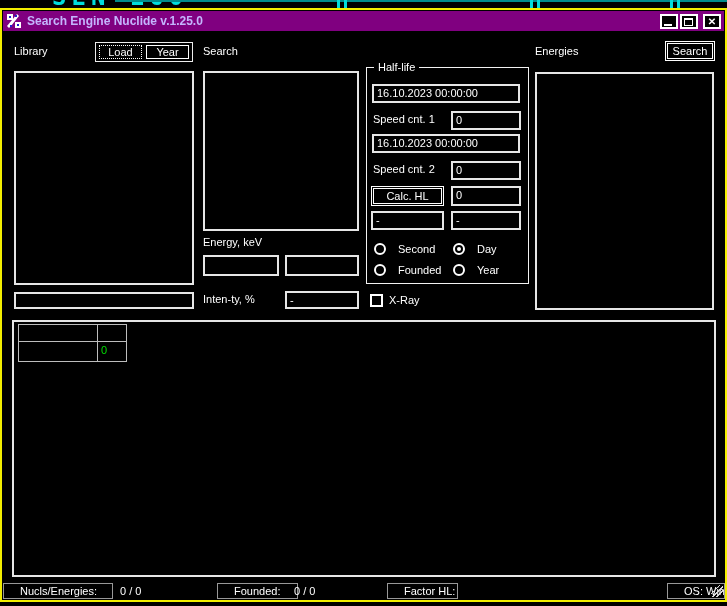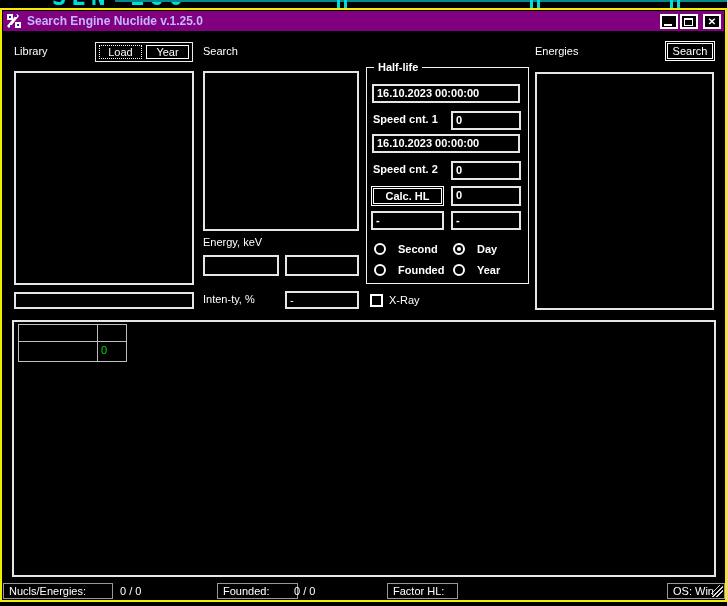--- a/index.html
+++ b/index.html
@@ -29,33 +29,33 @@
   .btn-group { position:absolute; left:95px; top:42px; width:98px; height:20px; border:1px solid #ededed; display:flex; gap:4px; padding:2px 3px; background:#000; }
   .btn-flat { flex:1; background:#000; color:#fff; text-align:center; line-height:12px; font-size:11px; }
   .btn-load { border:1px dotted #fff; }
   .btn-save { border:1px solid #fff; }
   .btn-double { position:absolute; background:#000; border:1px solid #fff; box-shadow: inset 0 0 0 1px #000, inset 0 0 0 2px #fff; color:#fff; text-align:center; }
   .btn-search { left:665px; top:41px; width:50px; height:20px; line-height:18px; }
   
   .listbox { position:absolute; background:#000; border:2px solid #e6e6e6; }
   .field { position:absolute; background:#000; border:2px solid #e6e6e6; color:#fff; line-height:13px; padding:1px 3px; white-space:nowrap; overflow:hidden; }
   
-  .groupbox { position:absolute; left:366px; top:67px; width:163px; height:217px; border:1px solid #f2f2f2;font-weight:bold; }
+  .groupbox { position:absolute; left:366px; top:67px; width:163px; height:217px; border:1px solid #f2f2f2; }
   .group-title { position:absolute; top:-7px; left:7px; background:#000; padding:0 4px; color:#fff; }
   .radio-circle { width:12px; height:12px; border:2px solid #fff; border-radius:50%; background:#000; position:relative; flex:0 0 12px; }
   .radio.checked .radio-circle::after { content:""; position:absolute; left:2px; top:2px; width:4px; height:4px; background:#fff; border-radius:50%; }
   .radio { display:flex; align-items:center; gap:12px; }
   .checkbox { position:absolute; width:13px; height:13px; border:2px solid #fff; background:#000; }
   
   .results-panel { position:absolute; left:12px; top:320px; width:704px; height:257px; border:2px solid #e6e6e6; background:#000; }
   .grid { position:absolute; left:4px; top:2px; display:grid; grid-template-columns:79px 29px; grid-template-rows:17px 20px; border-left:1px solid #bdbdbd; border-top:1px solid #bdbdbd; }
   .grid-cell { border-right:1px solid #bdbdbd; border-bottom:1px solid #bdbdbd; background:#000; padding:2px 3px; }
   .grid-count { color:#00dc00; }
   
-  .status-box { position:absolute; top:583px; height:16px; border:1px solid #989898; color:#fff; line-height:13px; padding:1px 5px; background:#000; white-space:nowrap; overflow:hidden; }
+  .status-box { position:absolute; top:583px; height:16px; border:1px solid #989898; color:#fff; line-height:13px; padding:1px 16px; background:#000; white-space:nowrap; overflow:hidden; }
   .status-val { position:absolute; top:584px; line-height:14px; color:#fff; }
   .grip { position:absolute; right:1px; bottom:1px; width:12px; height:12px;
     background:
       linear-gradient(135deg, transparent 0 6px, #d9d9d9 6px 7px, transparent 7px 9px, #d9d9d9 9px 10px, transparent 10px 12px, #d9d9d9 12px 13px, transparent 13px);
   }
 </style>
 </head>
 <body>
 
 <div class="screen">

